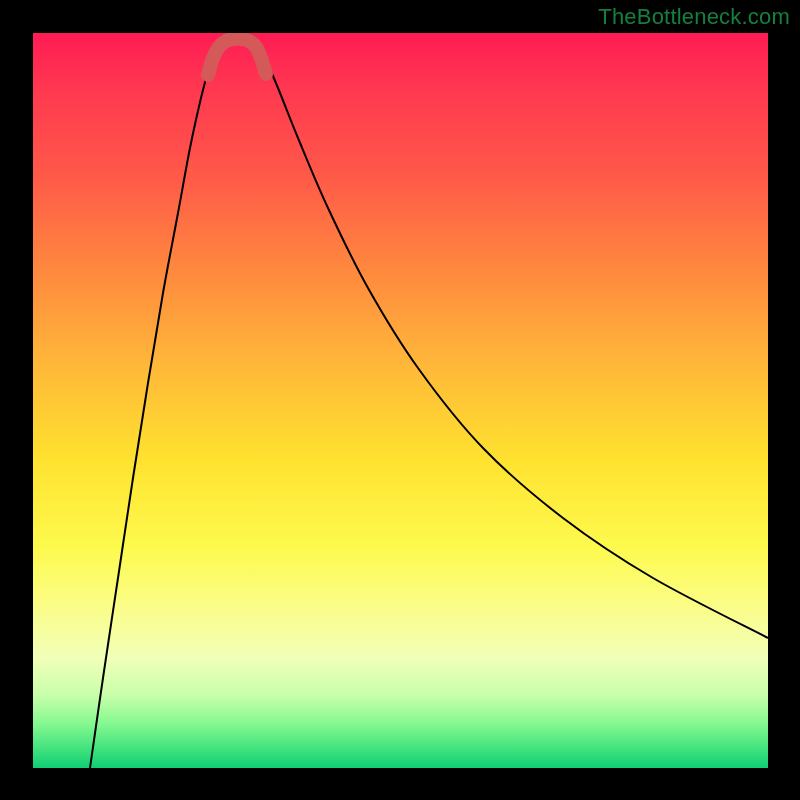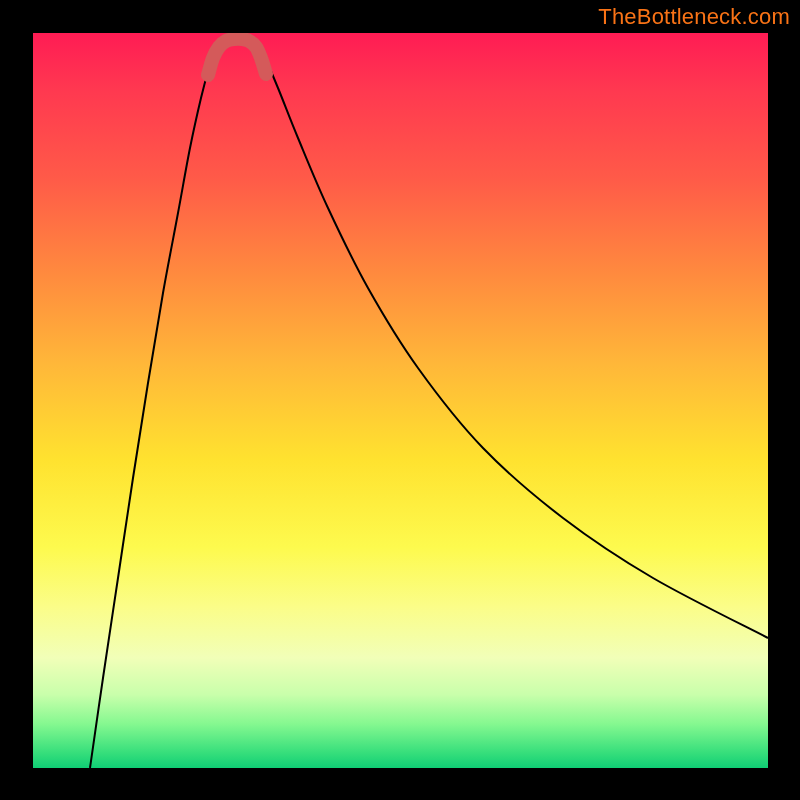--- a/index.html
+++ b/index.html
@@ -16,21 +16,21 @@
     left: 0;
     top: 0;
     width: 800px;
     height: 800px;
     background: #000;
   }
   .watermark {
     position: absolute;
     top: 4px;
     right: 10px;
-    color: #f97316;
+    color: #15803d;
     font-size: 22px;
     letter-spacing: 0.2px;
     z-index: 50;
   }
   .plot {
     position: absolute;
     left: 33px;
     top: 33px;
     width: 735px;
     height: 735px;

